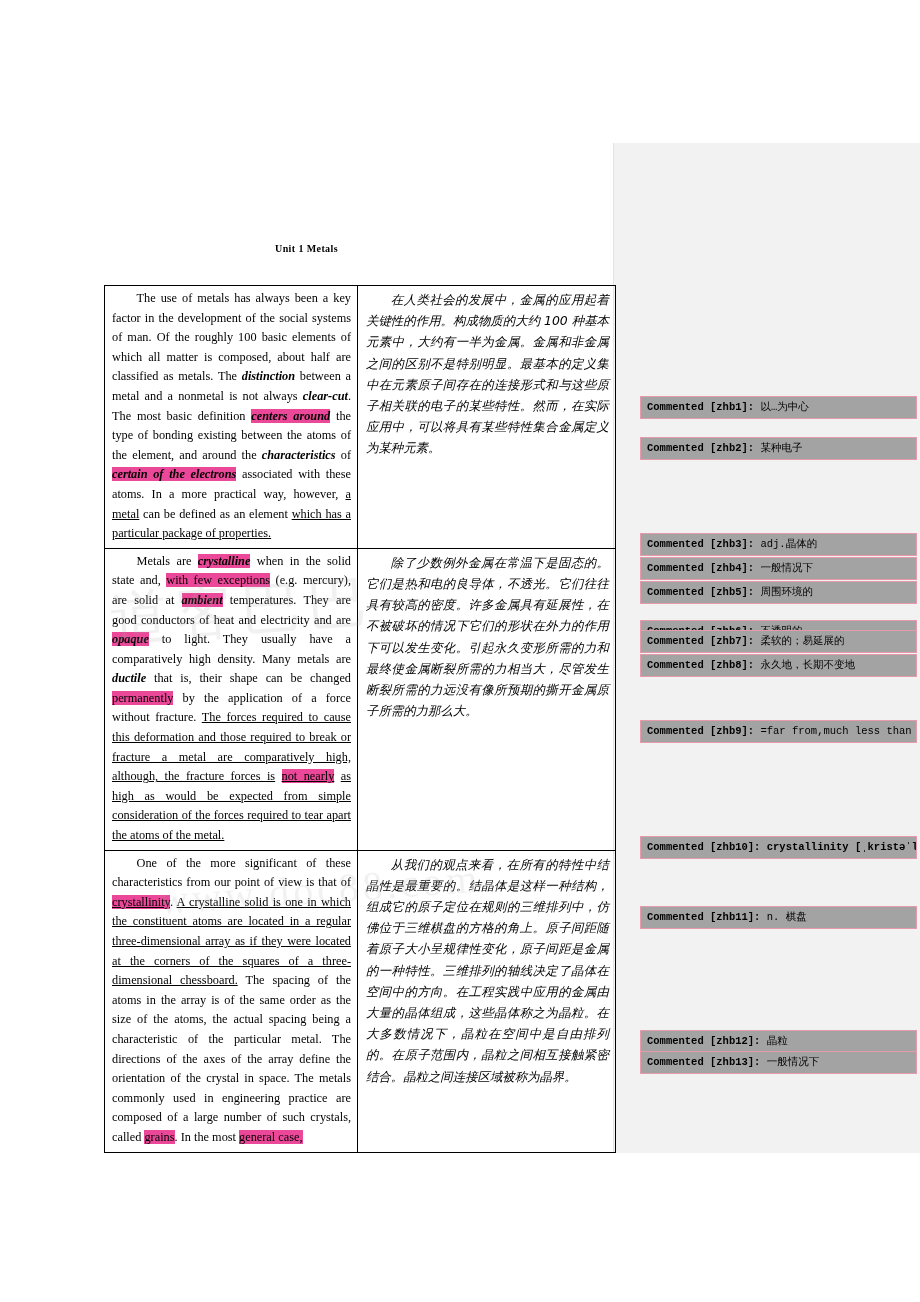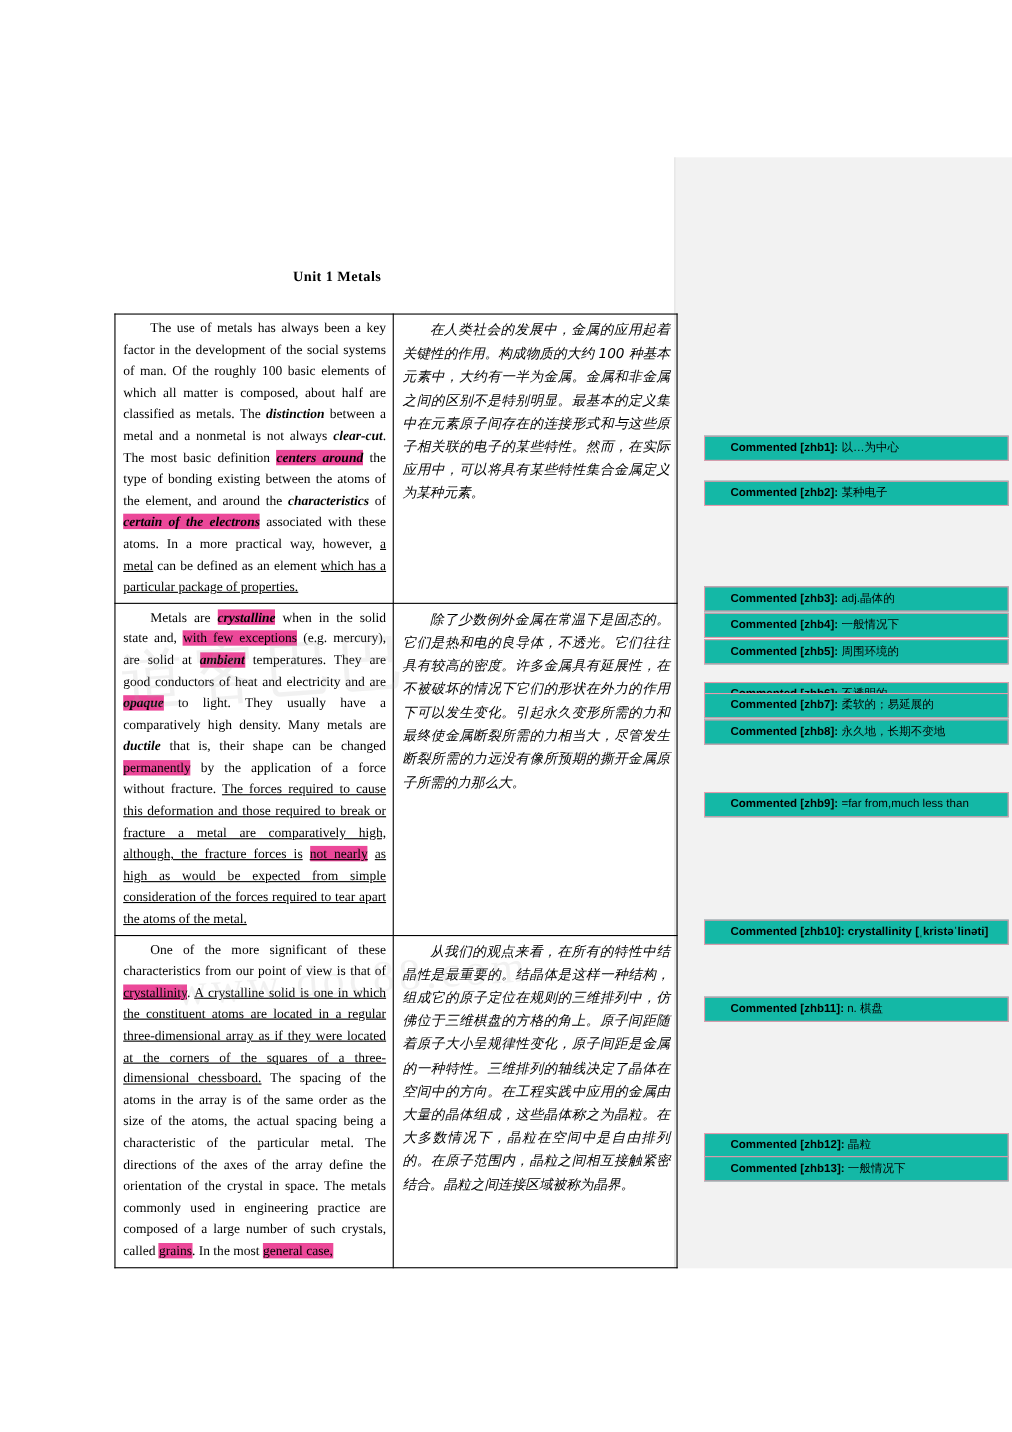--- a/index.html
+++ b/index.html
@@ -58,21 +58,21 @@
     font-size: 40px;
     letter-spacing: 4px;
   }
 
   .title {
     position: absolute;
     left: 0;
     top: 243px;
     width: 613px;
     text-align: center;
-    font-size: 13px;
+    font-size: 10px;
     font-weight: bold;
     font-family: "Liberation Serif", serif;
     letter-spacing: 0.4px;
   }
   .subtitle {
     position: absolute;
     left: 0;
     top: 268px;
     width: 613px;
     text-align: center;
@@ -117,27 +117,27 @@
   .zh p { margin: 0; text-indent: 2em; }
 
   
   .hl      { background: #ec4899; }
   .bi      { font-style: italic; font-weight: bold; }
   .ins     { text-decoration: underline; }
 
   
   .balloon {
     position: absolute;
-    background: #14b8a6;
+    background: #a3a3a3;
     border: 1px solid #e89aad;
-    font-family: Liberation Sans, sans-serif;
+    font-family: Liberation Mono, monospace;
     font-size: 10.5px;
     line-height: 14px;
     color: #000;
-    padding: 3px 6px 4px 23px;
+    padding: 3px 6px 4px 6px;
     box-sizing: border-box;
     width: 277px;
     left: 640px;
     white-space: nowrap;
     overflow: hidden;
   }
   .balloon b { font-weight: bold; }
 </style>
 </head>
 <body>

